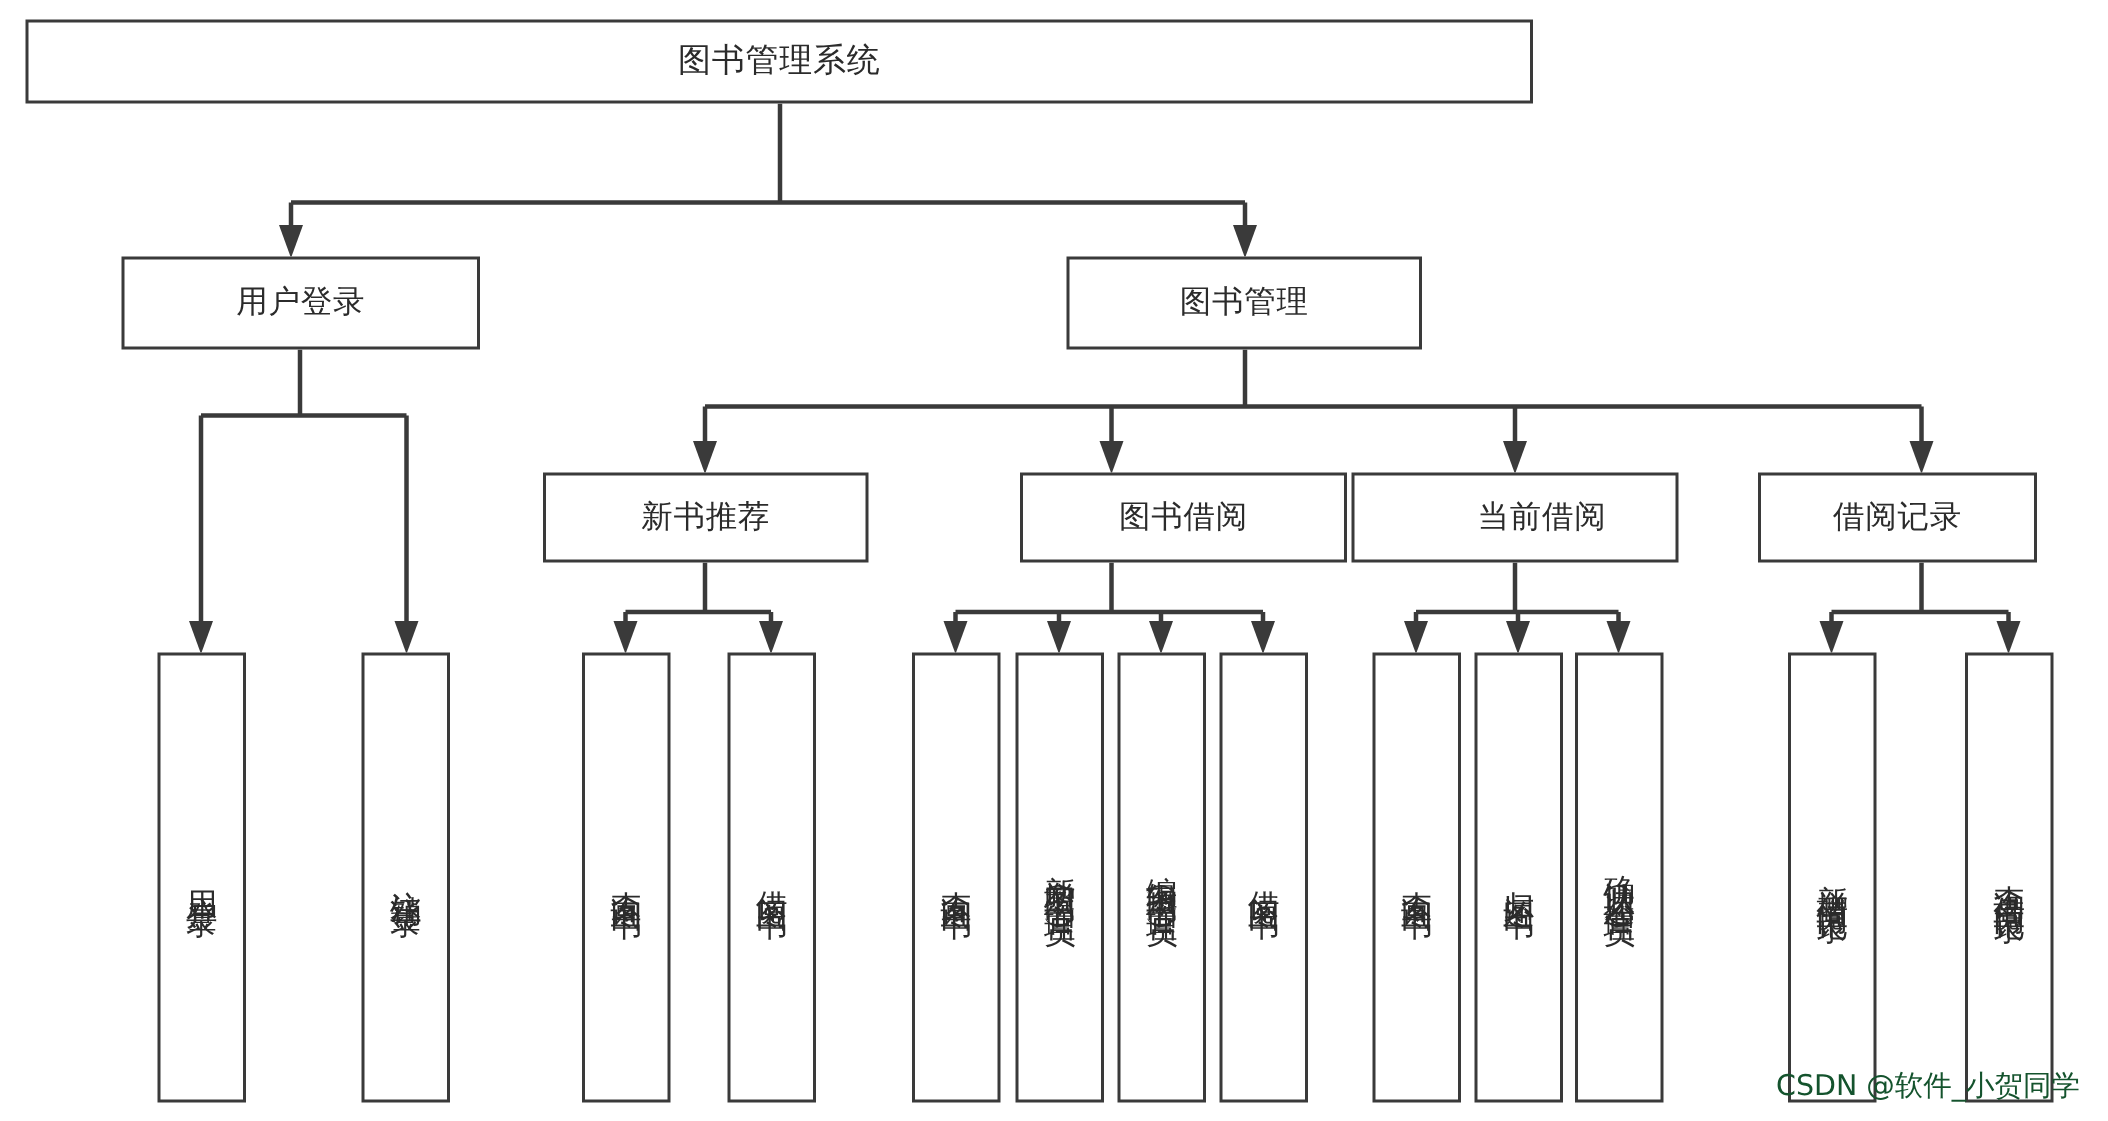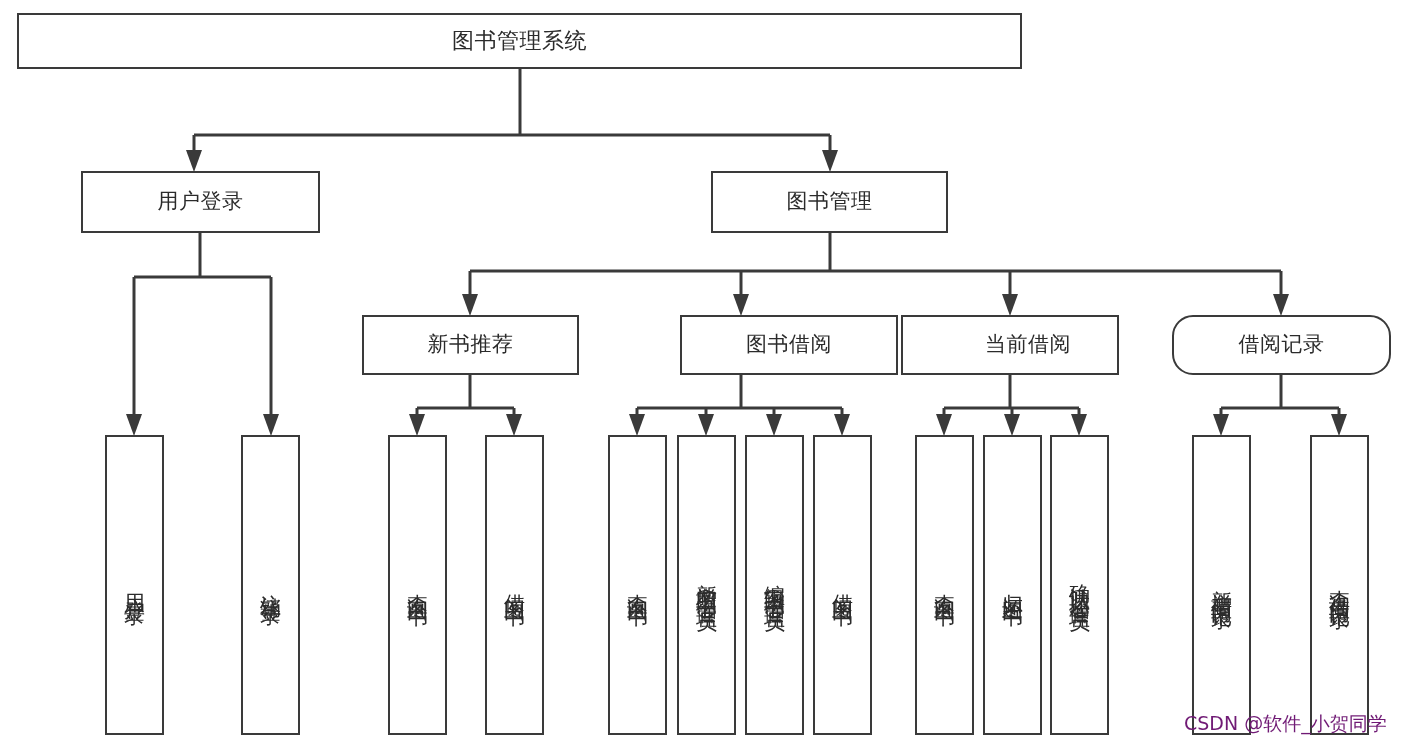--- a/index.html
+++ b/index.html
@@ -59,21 +59,21 @@
     left: 0; top: 0;
     width: 1405px;
     height: 747px;
     z-index: 1;
   }
   .watermark {
     position: absolute;
     left: 1184px;
     top: 711px;
     font-size: 19px;
-    color: #701a75;
+    color: #14532d;
     z-index: 3;
     white-space: nowrap;
     font-family: "DejaVu Sans", "Liberation Sans", sans-serif;
   }
 </style>
 </head>
 <body>
 
 <div id="canvas">
 
@@ -169,21 +169,21 @@
 
   <div class="node node-h" style="left:711px; top:171px; width:237px; height:62px;">
     <span>图书管理</span>
   </div>
   <div class="node node-h" style="left:632px; top:315px; width:218px; height:60px;margin-left:48px;">
     <span>图书借阅</span>
   </div>
   <div class="node node-h" style="left:901px; top:315px; width:218px; height:60px;padding-left:36px;">
     <span>当前借阅</span>
   </div>
-  <div class="node node-h" style="left:1172px; top:315px; width:219px; height:60px;border-radius:21px;">
+  <div class="node node-h" style="left:1172px; top:315px; width:186px; height:60px;">
     <span>借阅记录</span>
   </div>
 
   <div class="node node-v" style="left:105px; top:435px; width:59px; height:300px;">
     <span>用户登录</span>
   </div>
   <div class="node node-v" style="left:241px; top:435px; width:59px; height:300px;">
     <span>注销登录</span>
   </div>
 

